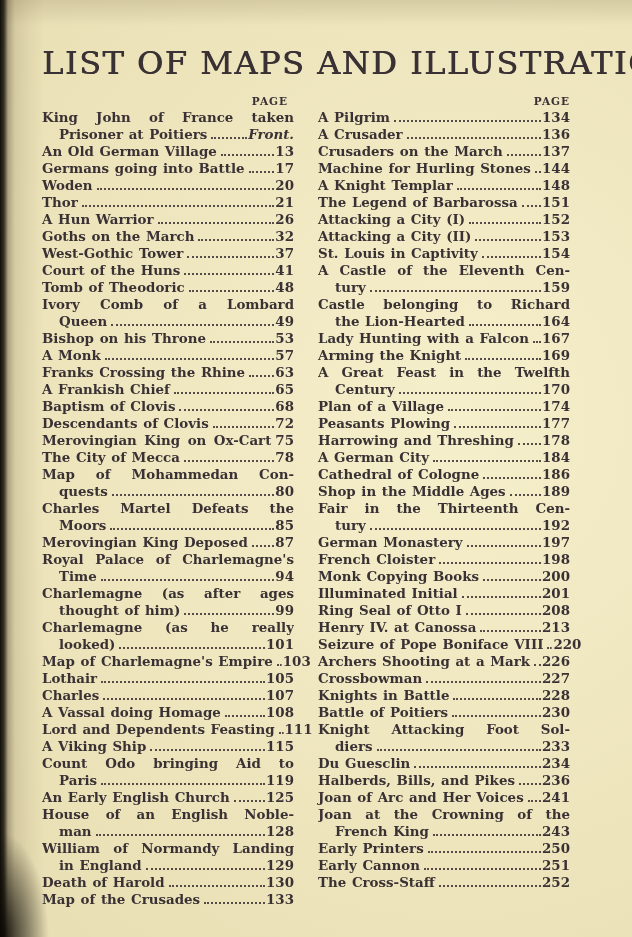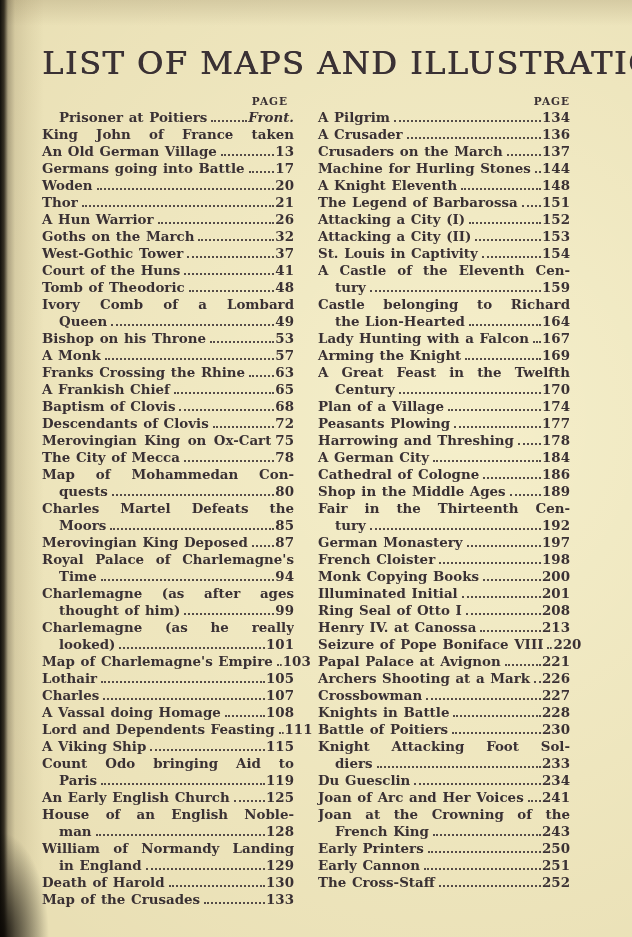--- a/index.html
+++ b/index.html
@@ -49,26 +49,26 @@
 <div class="page" style="--paper: #e9dfb4; --ink: #3a3134;">
   <div class="content">
     <h1 class="title">LIST OF MAPS AND ILLUSTRATIONS</h1>
     <div class="headers">
       <div class="hd">PAGE</div>
       <div class="hd">PAGE</div>
     </div>
     <div class="columns">
       <div class="col" id="col-0">
           <div class="line">
+            <span class="label fill">King John of France taken</span>
+          </div>
+          <div class="line">
             <span class="label indent">Prisoner at Poitiers</span>
             <span class="dots"></span>
             <span class="pageno it">Front.</span>
-          </div>
-          <div class="line">
-            <span class="label fill">King John of France taken</span>
           </div>
           <div class="line">
             <span class="label">An Old German Village</span>
             <span class="dots"></span>
             <span class="pageno">13</span>
           </div>
           <div class="line">
             <span class="label">Germans going into Battle</span>
             <span class="dots"></span>
             <span class="pageno">17</span>
@@ -285,21 +285,21 @@
             <span class="label">Crusaders on the March</span>
             <span class="dots"></span>
             <span class="pageno">137</span>
           </div>
           <div class="line">
             <span class="label">Machine for Hurling Stones</span>
             <span class="dots"></span>
             <span class="pageno">144</span>
           </div>
           <div class="line">
-            <span class="label">A Knight Eleventh</span>
+            <span class="label">A Knight Templar</span>
             <span class="dots"></span>
             <span class="pageno">148</span>
           </div>
           <div class="line">
             <span class="label">The Legend of Barbarossa</span>
             <span class="dots"></span>
             <span class="pageno">151</span>
           </div>
           <div class="line">
             <span class="label">Attacking a City (I)</span>
@@ -417,25 +417,20 @@
             <span class="label">Henry IV. at Canossa</span>
             <span class="dots"></span>
             <span class="pageno">213</span>
           </div>
           <div class="line">
             <span class="label">Seizure of Pope Boniface VIII</span>
             <span class="dots"></span>
             <span class="pageno">220</span>
           </div>
           <div class="line">
-            <span class="label">Papal Palace at Avignon</span>
-            <span class="dots"></span>
-            <span class="pageno">221</span>
-          </div>
-          <div class="line">
             <span class="label">Archers Shooting at a Mark</span>
             <span class="dots"></span>
             <span class="pageno">226</span>
           </div>
           <div class="line">
             <span class="label">Crossbowman</span>
             <span class="dots"></span>
             <span class="pageno">227</span>
           </div>
           <div class="line">
@@ -453,20 +448,25 @@
           </div>
           <div class="line">
             <span class="label indent">diers</span>
             <span class="dots"></span>
             <span class="pageno">233</span>
           </div>
           <div class="line">
             <span class="label">Du Guesclin</span>
             <span class="dots"></span>
             <span class="pageno">234</span>
+          </div>
+          <div class="line">
+            <span class="label">Halberds, Bills, and Pikes</span>
+            <span class="dots"></span>
+            <span class="pageno">236</span>
           </div>
           <div class="line">
             <span class="label">Joan of Arc and Her Voices</span>
             <span class="dots"></span>
             <span class="pageno">241</span>
           </div>
           <div class="line">
             <span class="label fill">Joan at the Crowning of the</span>
           </div>
           <div class="line">

